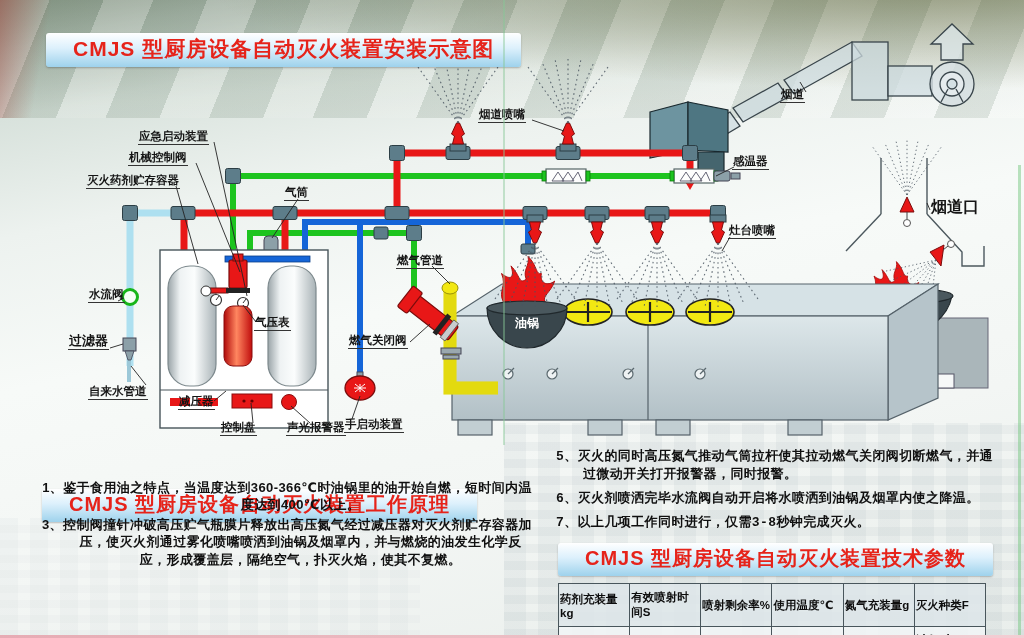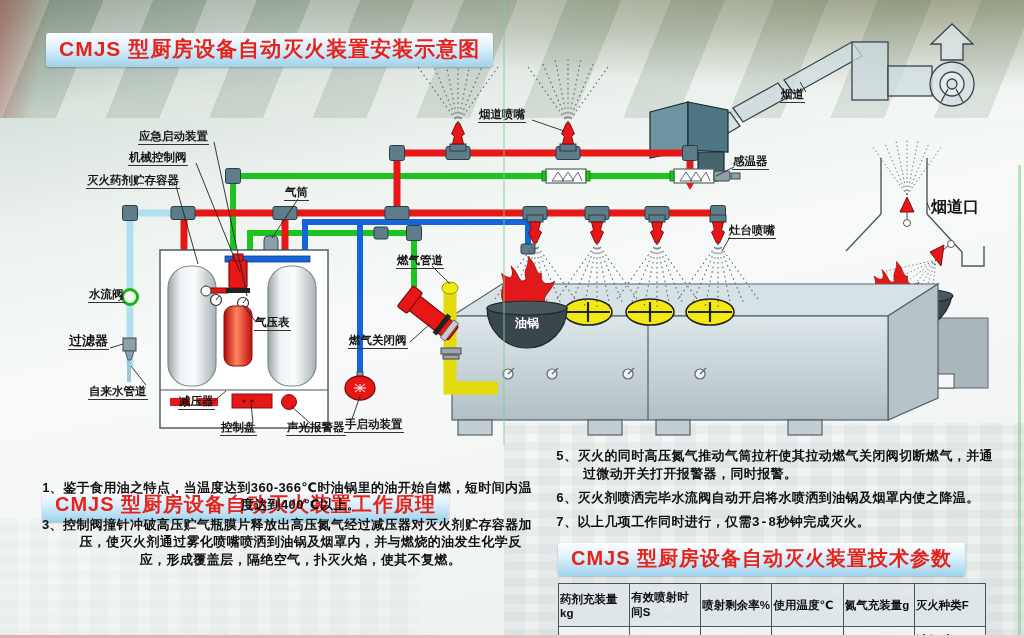--- a/index.html
+++ b/index.html
@@ -16,21 +16,21 @@
     background:repeating-linear-gradient(90deg,rgba(110,132,145,.14) 0 22px,rgba(255,255,255,0) 22px 34px),
                repeating-linear-gradient(0deg,rgba(110,132,145,.12) 0 9px,rgba(255,255,255,0) 9px 17px);}
   .city-l{position:absolute;left:0;bottom:0;width:420px;height:120px;opacity:.28;pointer-events:none;
     background:repeating-linear-gradient(90deg,rgba(110,132,145,.14) 0 18px,rgba(255,255,255,0) 18px 30px),
                repeating-linear-gradient(0deg,rgba(110,132,145,.12) 0 8px,rgba(255,255,255,0) 8px 15px);}
   .fold{position:absolute;left:503px;top:0;width:2px;height:445px;background:rgba(135,200,150,.45);pointer-events:none;}
   .edge-right{position:absolute;right:3px;top:165px;width:3px;height:473px;background:rgba(120,200,130,.5);pointer-events:none;}
   .edge-bottom{position:absolute;left:0;bottom:0;width:1024px;height:3px;background:linear-gradient(90deg,#e7abb4,#f3cdd3);pointer-events:none;}
   svg{position:absolute;left:0;top:0;}
   .banner{position:absolute;background:linear-gradient(180deg,#ffffff 0%,#dcf0fc 45%,#9ed2ec 100%);
-    border-radius:3px;color:#e6231a;font-weight:bold;padding:2px 13px 4px;letter-spacing:1px;
+    border-radius:3px;color:#e6231a;font-weight:bold;padding:2px 27px 4px;letter-spacing:1px;
     white-space:nowrap;box-shadow:0 1px 2px rgba(0,0,0,.25);}
   #title-banner{left:46px;top:33px;font-size:21px;}
   #principle-heading{left:42px;top:445px;font-size:20px;margin-top:44px;}
   #specs-heading{left:558px;top:543px;font-size:20px;}
   .dlabel{position:absolute;font-size:11.5px;font-weight:bold;color:#151515;white-space:nowrap;
     line-height:1.1;border-bottom:1px solid #333;padding:0 1px 1px;}
   #principle-list{position:absolute;left:40px;top:479px;width:494px;font-size:13px;font-weight:bold;
     color:#101010;line-height:1.32;letter-spacing:.4px;}
   .pitem{padding-left:27px;text-indent:-27px;margin-bottom:3px;text-align:center;}
   .pitem.indent{padding-left:40px;text-indent:-27px;}

